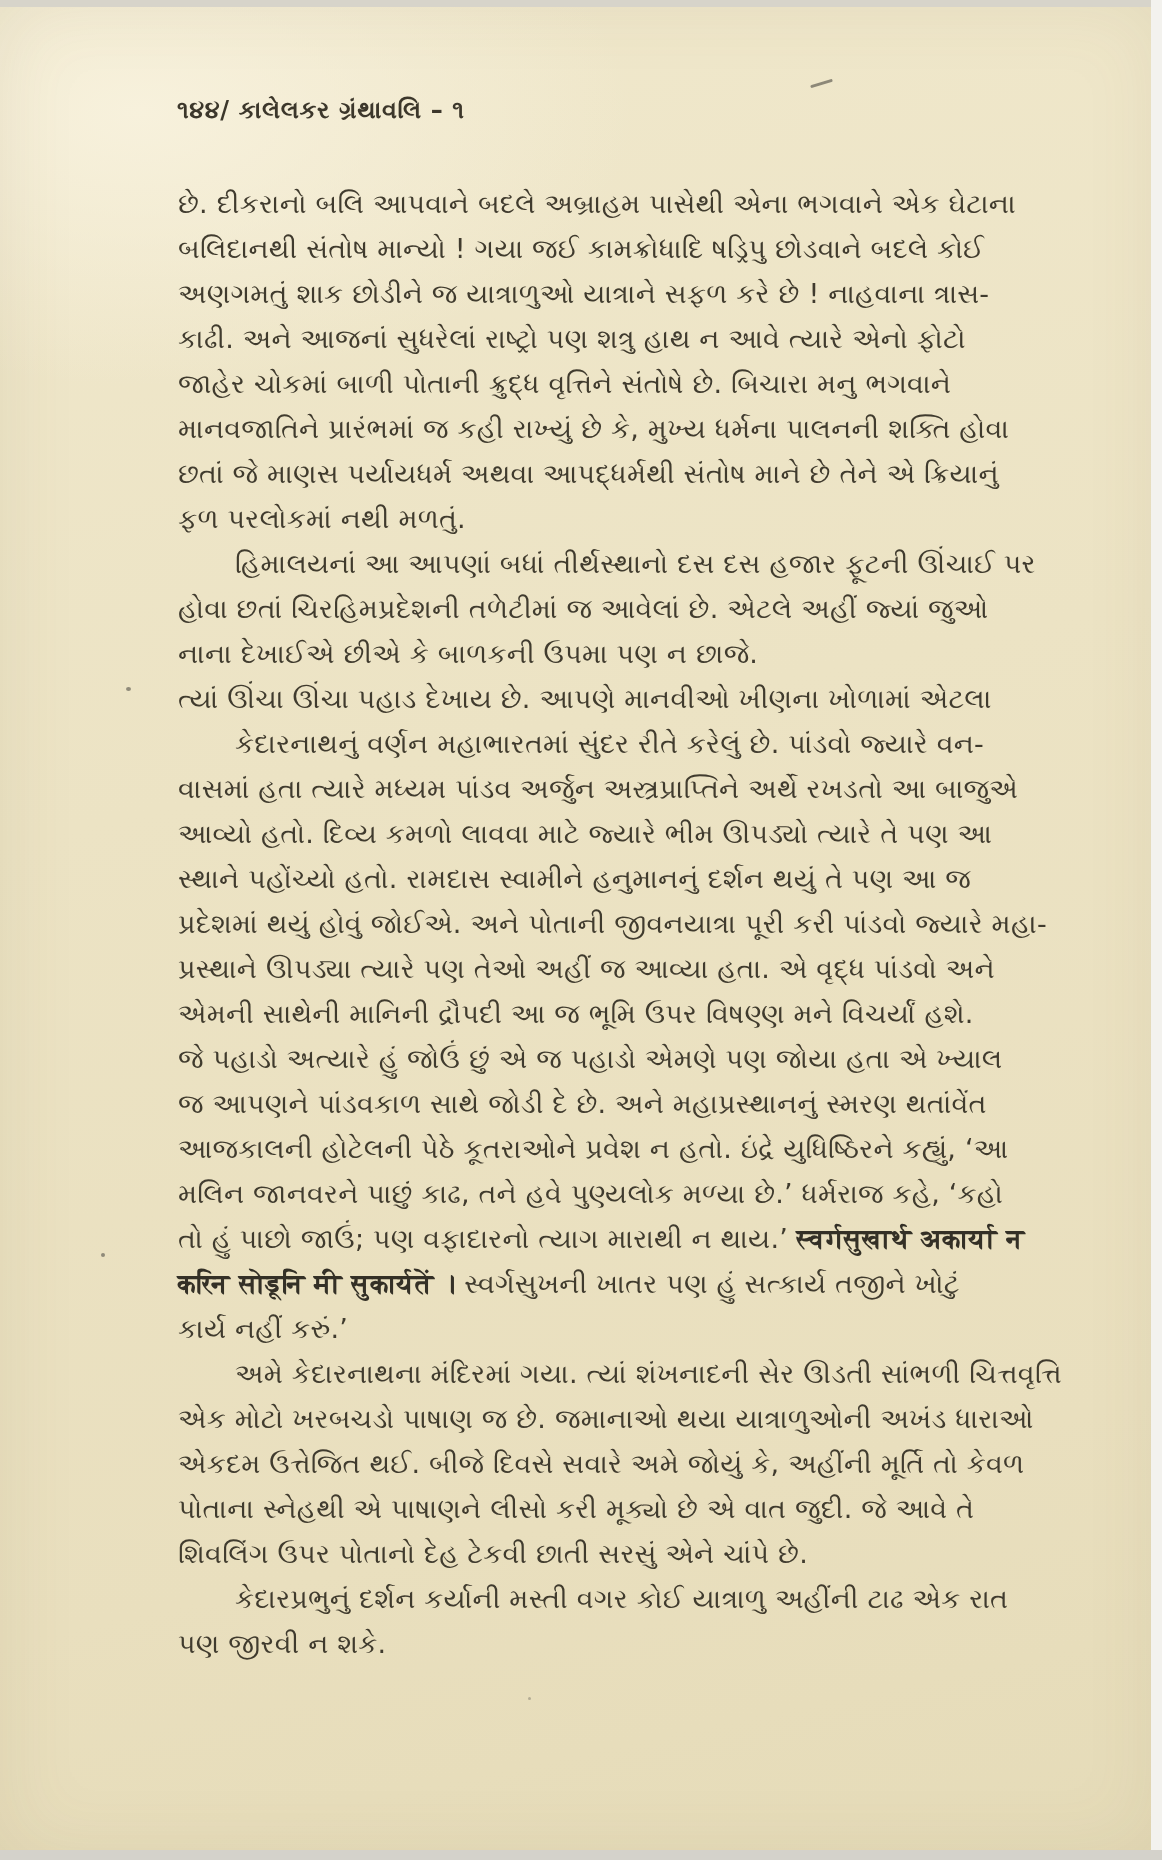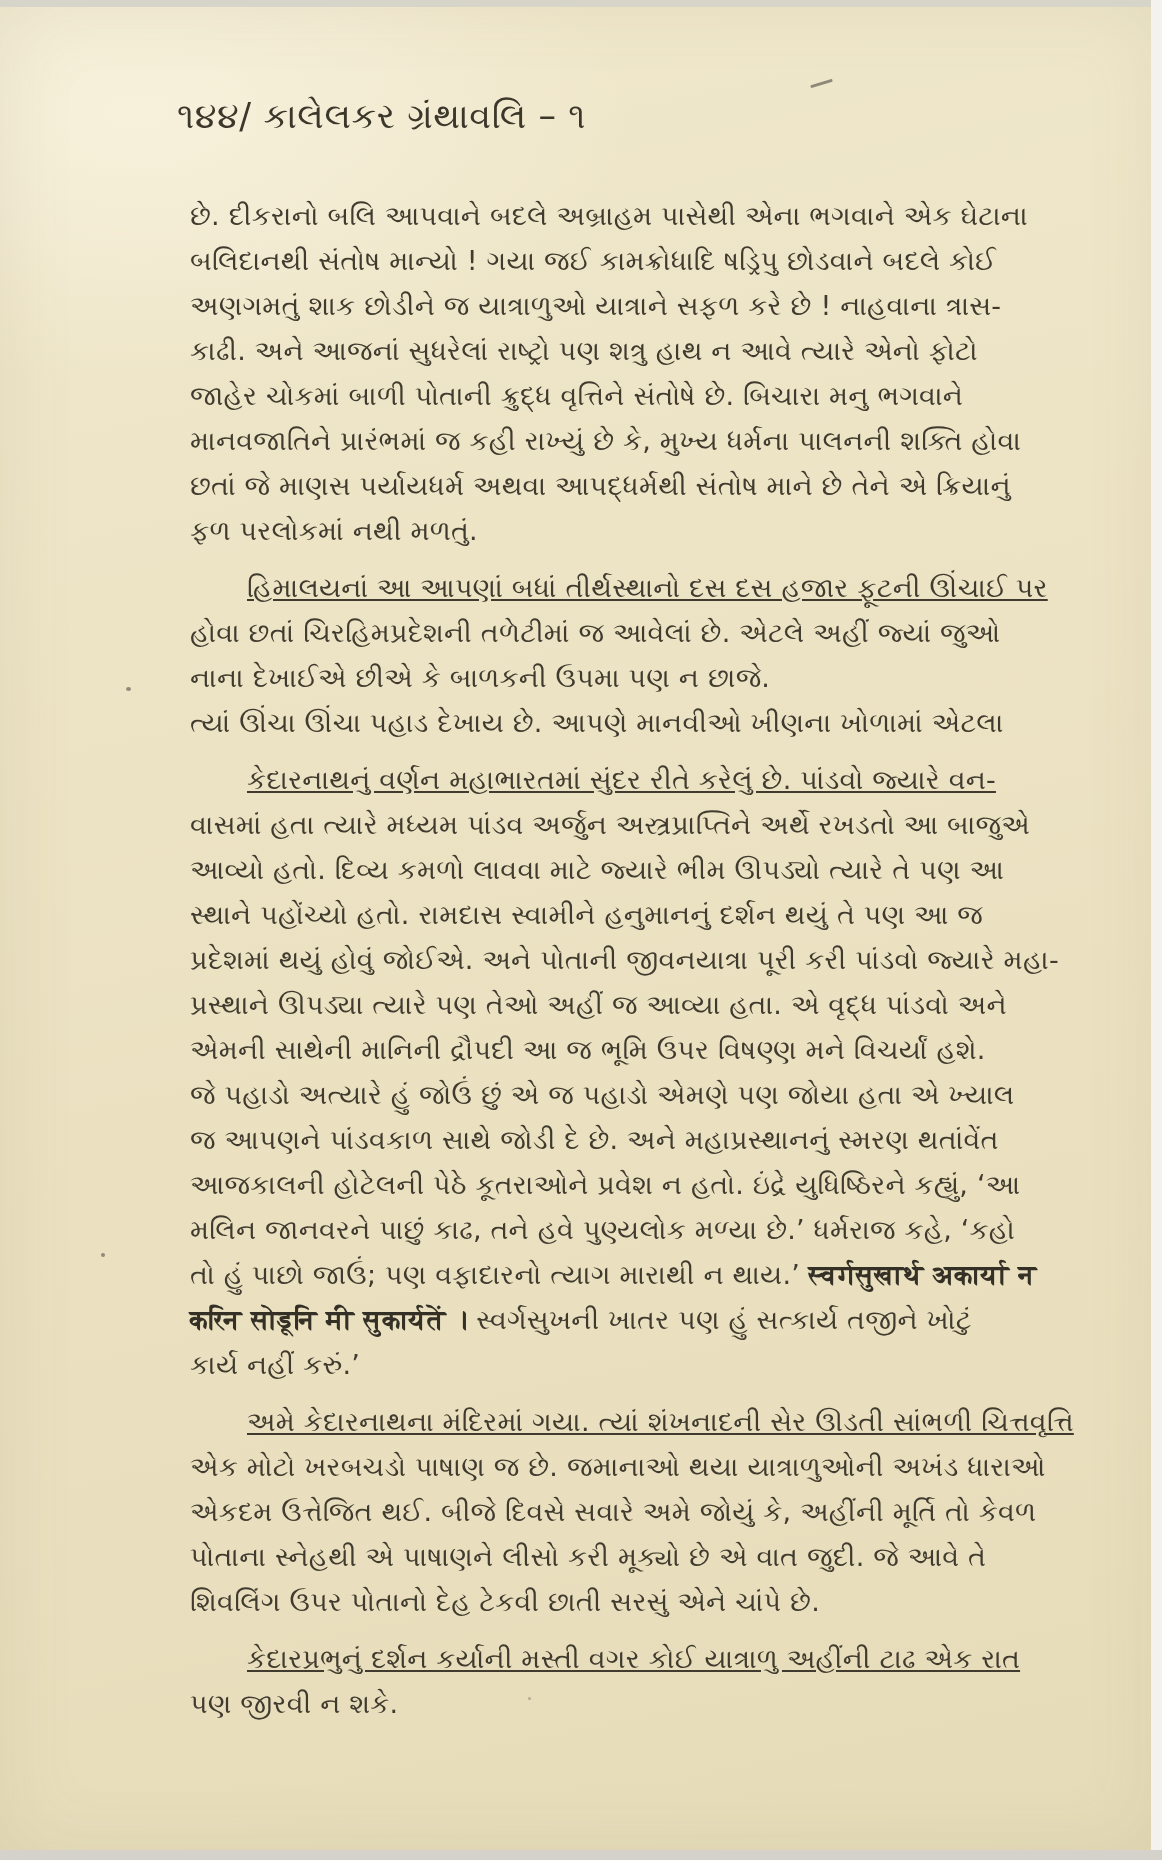--- a/index.html
+++ b/index.html
@@ -20,40 +20,40 @@
     overflow: hidden;
   }
   
   .edge-top    { position:absolute; left:0; top:0; width:100%; height:7px;  background:#d7d4ca; }
   .edge-bottom { position:absolute; left:0; bottom:0; width:100%; height:10px; background:#d4d2cb; }
   .edge-right  { position:absolute; right:0; top:0; width:11px; height:100%; background:#f3f2ee; }
 
   .page-header {
     position: absolute;
     left: 177px; top: 96px;
-    font-size: 35px;
-    font-weight: 400;
+    font-size: 24px;
+    font-weight: 700;
     letter-spacing: 0.6px;
     color: #3c372b;
   }
   .page-body {
     position: absolute;
     left: 178px; top: 181px;
     width: 915px;
     color: #403b2e;
   }
-  .paragraph { margin: 12px; }
+  .paragraph { margin: 0; }
   .line {
     height: 45px;
     line-height: 45px;
     font-size: 27px;
     white-space: nowrap;
     letter-spacing: 0.2px;
   }
-  .line.indent { padding-left: 57px; text-decoration: underline; }
+  .line.indent { padding-left: 57px; }
   .seg.bold { font-weight: 700; color: #343026; }
 
   
   .pen-stroke {
     position: absolute;
     left: 810px; top: 82px;
     width: 23px; height: 3px;
     background: #8d8878;
     border-radius: 2px;
     transform: rotate(-17deg);

